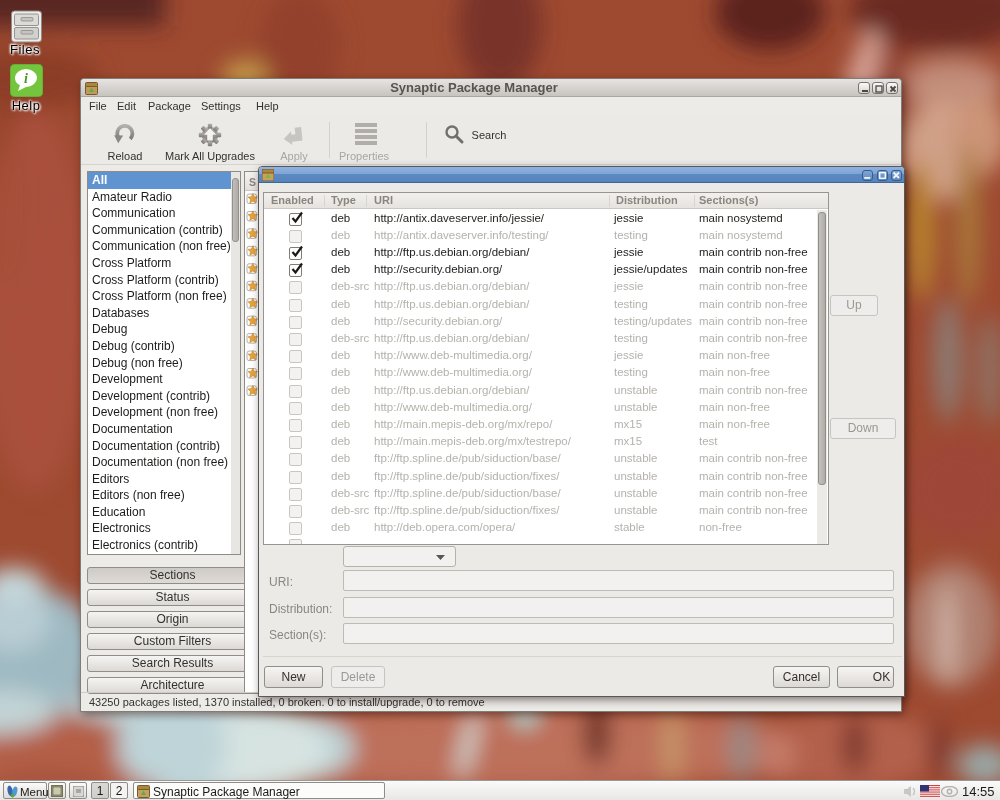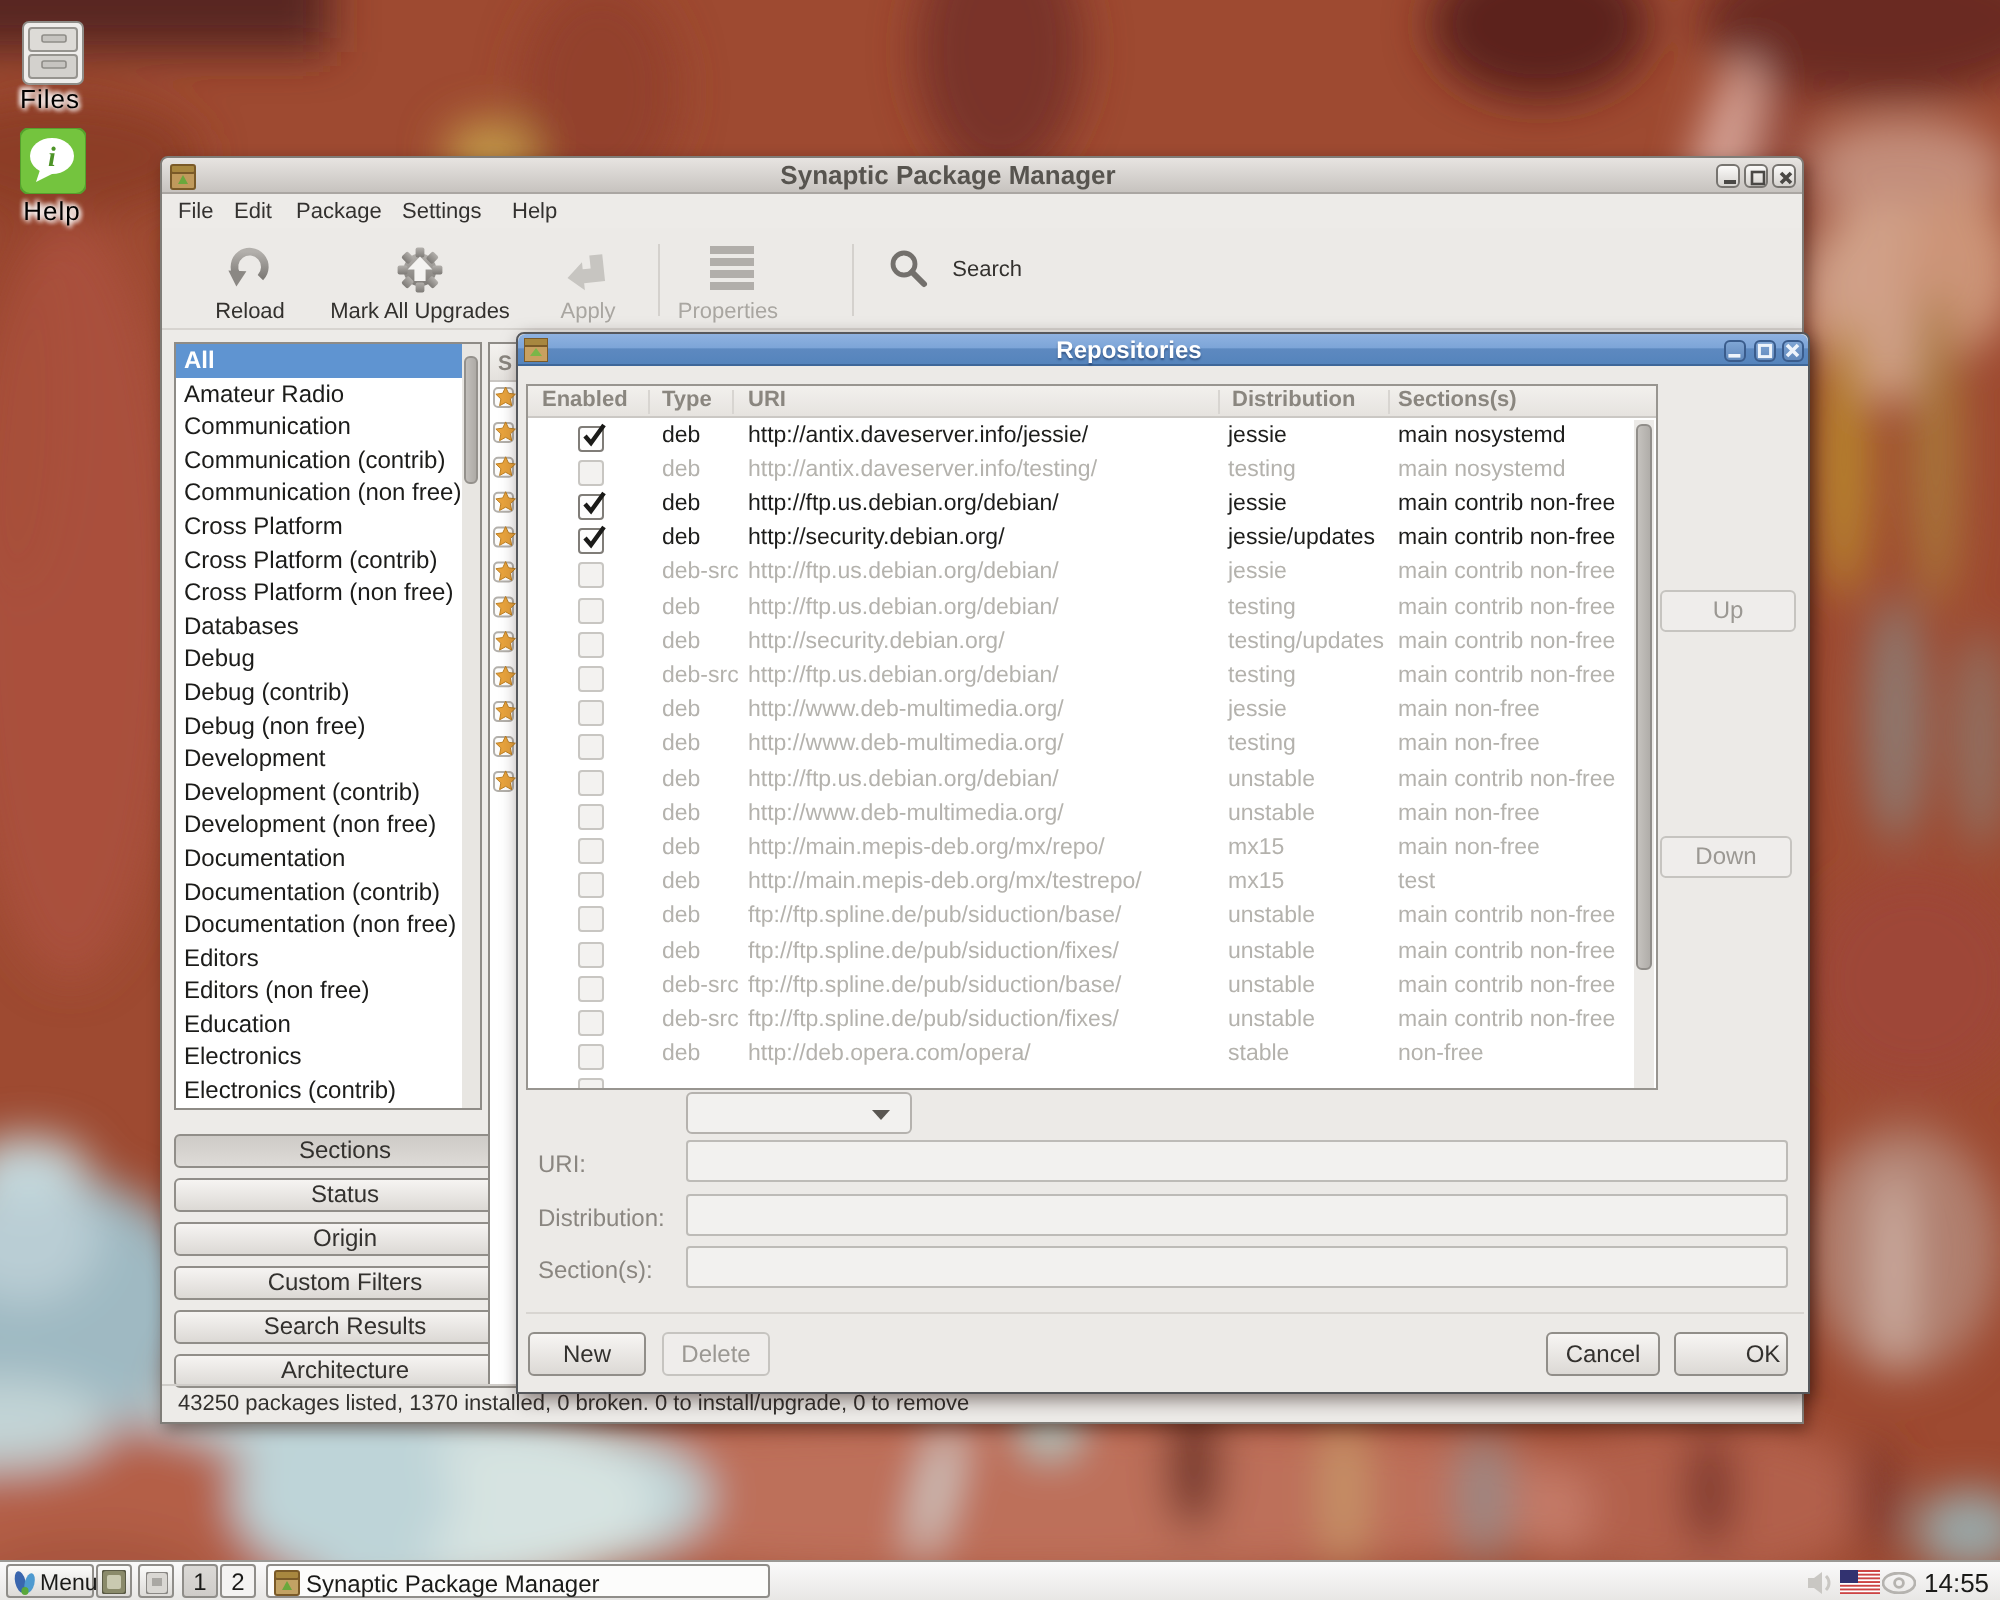--- a/index.html
+++ b/index.html
@@ -237,21 +237,21 @@
             <rect x="4" y="14" width="22" height="4"></rect>
             <rect x="4" y="20" width="22" height="4"></rect>
           </g>
       </svg>
       <div class="tlabel dis" style="left:253px;top:36px;width:60px">Properties</div>
       <div class="tsep" style="left:345px"></div>
       <svg class="abs" style="left:362px;top:10px" width="22" height="22" viewBox="0 0 22 22">
         <circle cx="9" cy="8" r="5.5" fill="none" stroke="#73706c" stroke-width="2.4"></circle>
         <path d="M13 12 L19 18" stroke="#73706c" stroke-width="3" stroke-linecap="round"></path>
       </svg>
-      <div class="tlabel" style="left:386px;top:15px;width:44px;text-align:right">Search</div>
+      <div class="tlabel" style="left:386px;top:15px;width:44px;text-align:center">Search</div>
     </div>
 
     <div id="catbox">
       <div id="catlist">
         <div class="sel">All</div>
           <div>Amateur Radio</div>
           <div>Communication</div>
         <div>Communication (contrib)</div>
           <div>Communication (non free)</div>
         <div>Cross Platform</div>
@@ -322,21 +322,20 @@
       </div>
   </div>
 
   <div id="dlg">
     <div id="dtitle">
       <svg class="abs" style="left:3px;top:2px" width="12" height="12" viewBox="0 0 12 12">
         <rect x="0" y="2" width="12" height="10" fill="#c8a060" stroke="#7a5a28"></rect>
         <rect x="0" y="0" width="12" height="4" fill="#a8873f" stroke="#7a5a28"></rect>
         <path d="M3 9 L9 9 L6 5 Z" fill="#7ab648"></path>
       </svg>
-      <div class="txt">Repositories</div>
       <div class="dbtn" style="left:603px">
           <svg width="9" height="9">
             <rect x="1.2" y="6" width="6" height="1.8" fill="#eef4fb"></rect>
           </svg>
         </div>
       <div class="dbtn" style="left:618px">
           <svg width="9" height="9">
             <rect x="1.7" y="1.7" width="5.6" height="5.6" fill="none" stroke="#eef4fb" stroke-width="1.5"></rect>
           </svg>
         </div>
@@ -505,21 +504,21 @@
             <span style="left:435px">non-free</span>
           </div>
           <div class="rrow off" style="top:344.3px">
             <div class="cb u"></div>
           </div>
         </div>
       <div id="rscroll">
           <div id="rthumb"></div>
         </div>
     </div>
-    <div class="gbtn dis" style="left:571px;top:128px;width:68px;height:21px;line-height:19px;">Up</div>
+    <div class="gbtn dis" style="left:571px;top:128px;width:48px;height:21px;line-height:19px;">Up</div>
     <div class="gbtn dis" style="left:571px;top:251px;width:66px;height:21px;line-height:19px;">Down</div>
     <div style="position:absolute;left:84px;top:379px;width:113px;height:21px;border:1px solid #b5b2ae;border-radius:3px;background:#f2f1ef;">
       <svg class="abs" style="left:92px;top:8px" width="10" height="6">
           <path d="M0 0 L9 0 L4.5 5 Z" fill="#5a5752"></path>
         </svg>
     </div>
     <div class="elabel" style="top:408px">URI:</div>
     <div class="entry" style="top:403px"></div>
     <div class="elabel" style="top:435px">Distribution:</div>
     <div class="entry" style="top:430px"></div>

